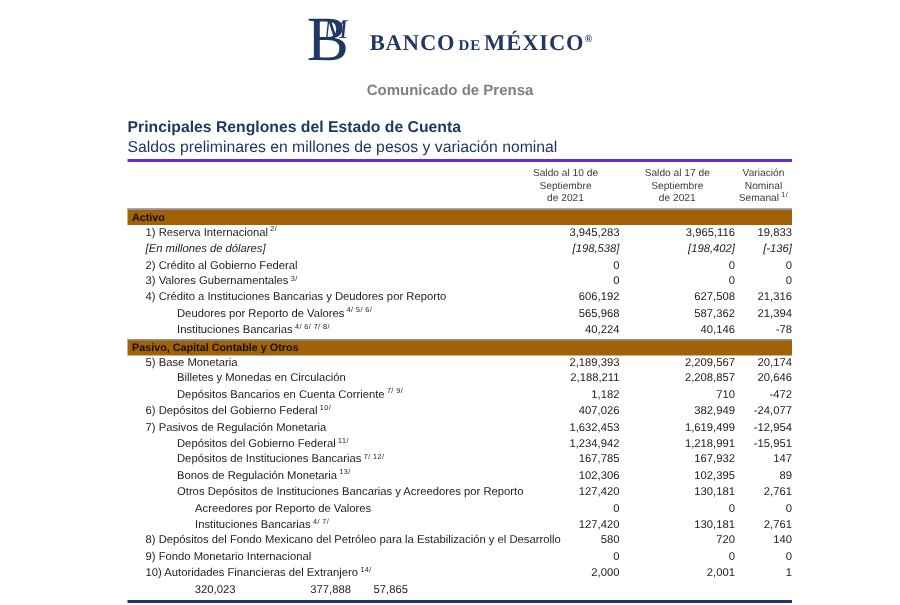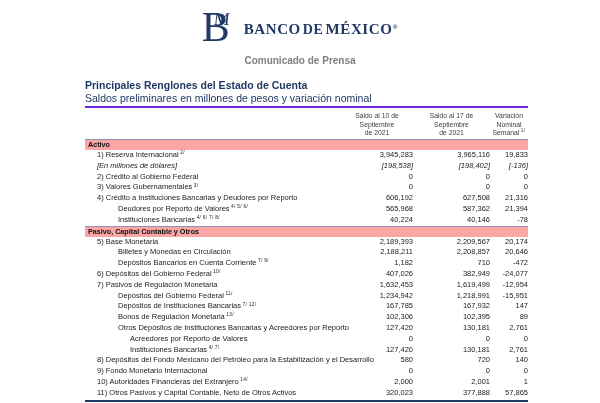--- a/index.html
+++ b/index.html
@@ -12,37 +12,37 @@
   .masthead { text-align:center; padding-top:8px; }
   .logo-row { display:flex; align-items:center; justify-content:center; gap:10px; height:42px; }
   .monogram { position:relative; width:32px; height:42px; }
   .mono-b { position:absolute; left:0; top:-4px; font-family:"Liberation Serif",serif;
             font-size:42px; line-height:46px; color:#1f3864; }
   .mono-m { position:absolute; left:12px; top:2px; font-family:"Liberation Serif",serif;
             font-size:18px; line-height:18px; color:#1f3864; transform:skewX(-6deg); }
   .wordmark { font-family:"Liberation Serif",serif; color:#1f3864; letter-spacing:0.6px;
               font-weight:600; white-space:nowrap; }
   .wm-big { font-size:15px;margin-top:44px; }
-  .wm-de  { font-size:14px; padding:0 2px;text-align:center; }
+  .wm-de  { font-size:10px; padding:0 2px;text-align:center; }
   .wm-reg { font-size:7px; position:relative; top:-5px; }
   .press { margin-top:5px; color:#7f7f7f; font-weight:bold; font-size:10px; }
 
   
   .content { position:absolute; left:85px; top:79px; width:443px; }
   .doc-title { color:#1f3864; font-weight:bold; font-size:10.5px; line-height:13px; }
   .doc-subtitle { color:#1f3864; font-size:10.5px; line-height:12px;
                   border-bottom:2px solid #6d28d9; padding-bottom:2px; }
 
   .thead { display:flex; padding-top:4px; height:27px; font-size:6.8px; line-height:8.6px;
            color:#3d3d3d; }
   .th { text-align:center; white-space:nowrap; flex:0 0 auto; }
   .th-spacer { width:256px; flex:0 0 auto; }
   .th1 { width:72px; } .th2 { width:77px; } .th3 { width:38px; }
 
-  .section-bar { background:#fca5a5; border-top:1px solid #8e92b5; height:10px;
+  .section-bar { background:#a16207; border-top:1px solid #8e92b5; height:10px;
                  line-height:10px; font-size:7.2px; font-weight:bold; color:#101010;
                  padding-left:3px; }
   .row { display:flex; height:10.8px; line-height:10.8px; font-size:7.5px; color:#222222; }
   .cell-label { flex:1 1 0; min-width:0; white-space:nowrap; padding-left:12px; }
   .row.i1 .cell-label { padding-left:33px; }
   .row.i2 .cell-label { padding-left:45px; }
   .row.italic { font-style:italic; }
   .cell-num { flex:0 0 auto; text-align:right; white-space:nowrap; }
   .c0 { width:72px; } .c1 { width:77px; } .c2 { width:38px; }
 
@@ -209,20 +209,19 @@
         <div class="cell-num c1">0</div>
         <div class="cell-num c2">0</div>
       </div>
       <div class="row i0">
         <div class="cell-label">10) Autoridades Financieras del Extranjero<span class="sup">14/</span></div>
         <div class="cell-num c0">2,000</div>
         <div class="cell-num c1">2,001</div>
         <div class="cell-num c2">1</div>
       </div>
       <div class="row i0">
-        <div class="cell-label">11) Otros Pasivos y Capital Contable, Neto de Otros Activos</div>
         <div class="cell-num c0">320,023</div>
         <div class="cell-num c1">377,888</div>
         <div class="cell-num c2">57,865</div>
       </div>
     </div>
   <div class="bottom-rule"></div>
 </div>
 
 </body></html>

